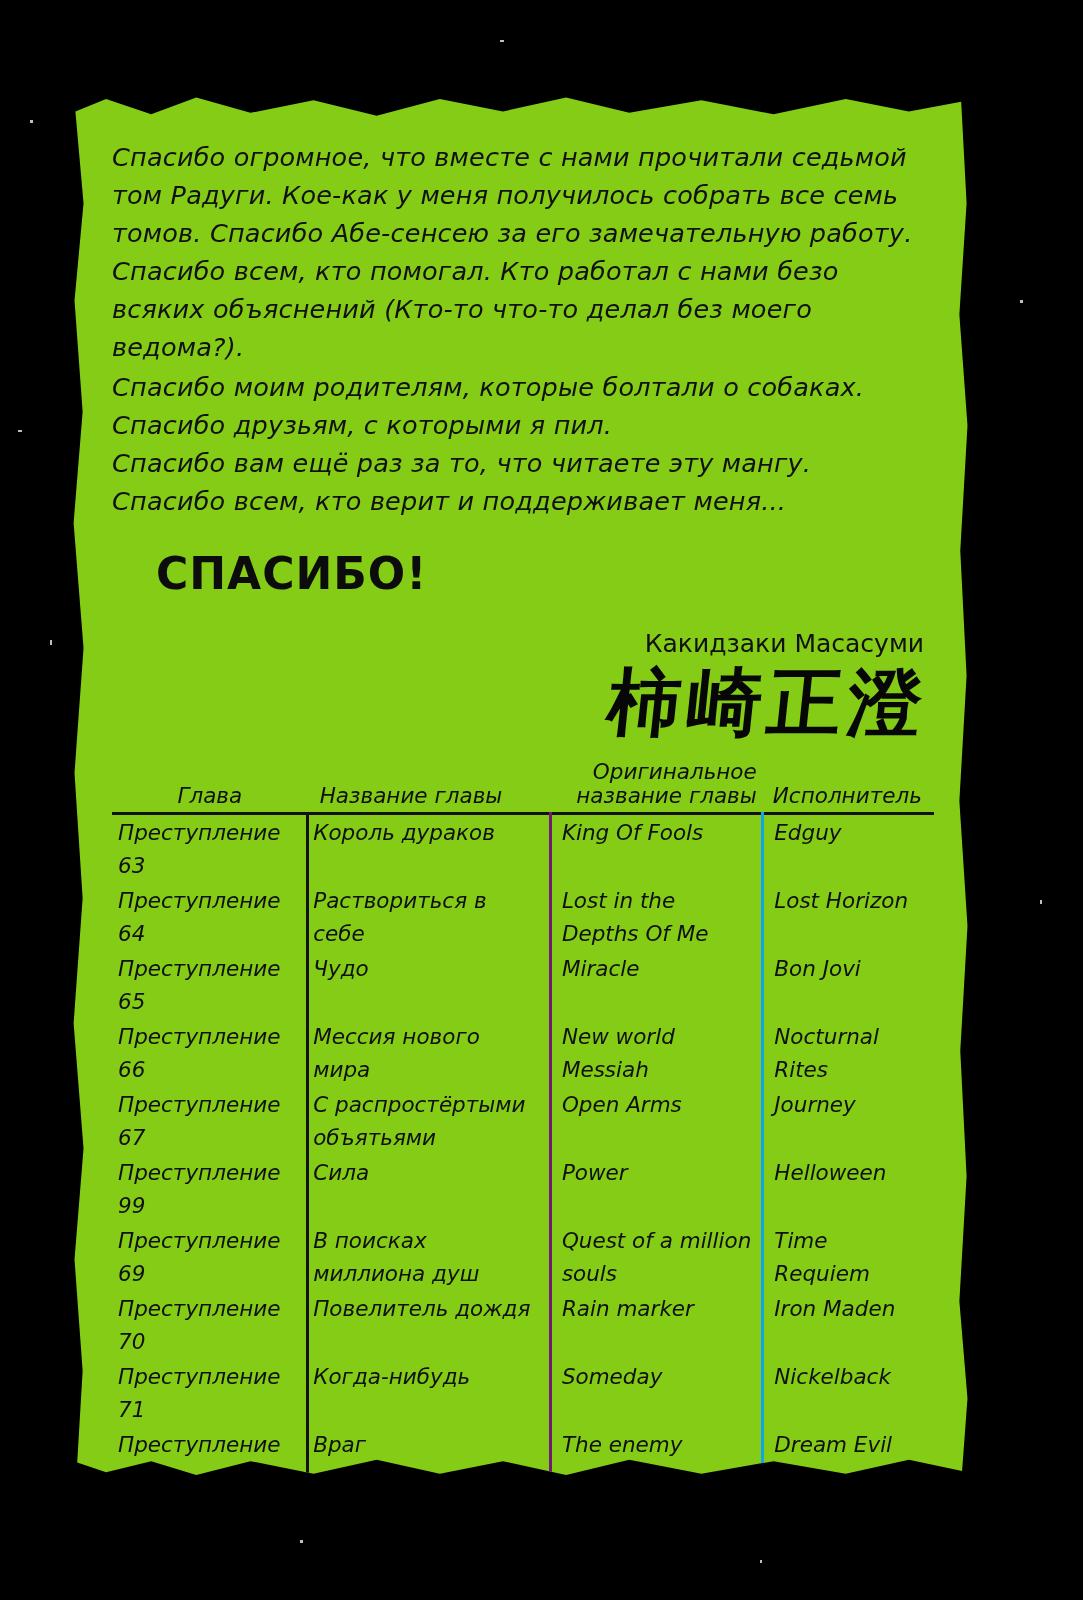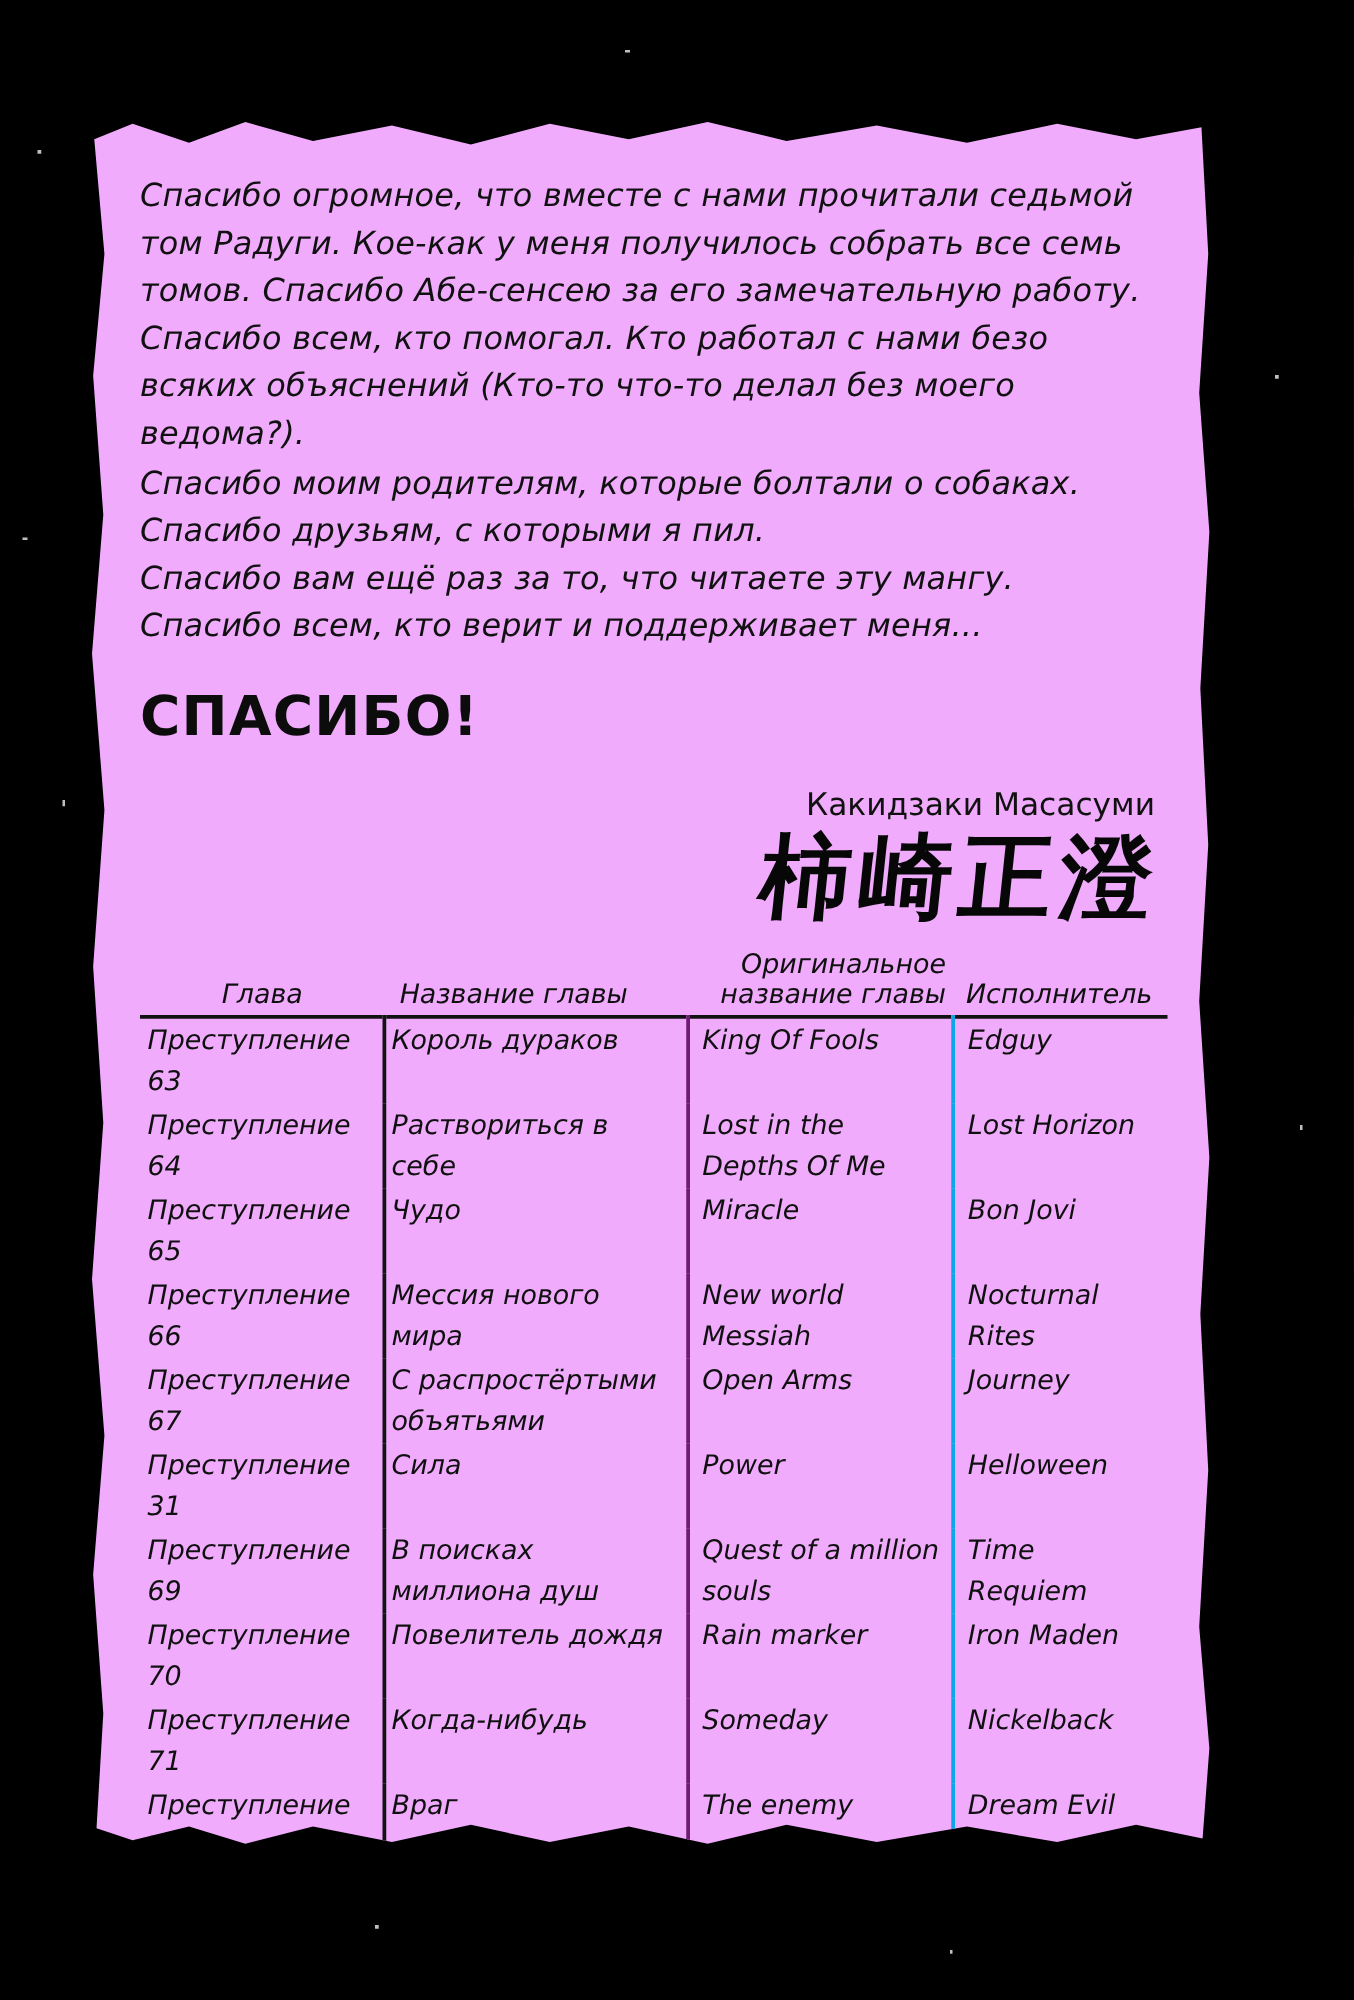--- a/index.html
+++ b/index.html
@@ -15,21 +15,21 @@
     font-family: "DejaVu Sans", sans-serif;
   }
 
   
   #page {
     position: absolute;
     left: 70px;
     top: 92px;
     width: 902px;
     height: 1390px;
-    background: #f0abfc;
+    background: #84cc16;
   }
   
   #page.torn {
     clip-path: polygon(
       0.6% 1.4%, 4% 0.5%, 9% 1.6%, 14% 0.4%, 20% 1.5%, 27% 0.6%, 34% 1.7%,
       41% 0.5%, 48% 1.4%, 55% 0.4%, 62% 1.5%, 70% 0.6%, 78% 1.6%, 86% 0.5%,
       93% 1.4%, 98.8% 0.7%,
       99.4% 8%, 98.6% 16%, 99.5% 24%, 98.7% 33%, 99.4% 42%, 98.6% 51%,
       99.5% 60%, 98.7% 69%, 99.4% 78%, 98.6% 87%, 99.5% 94%, 98.9% 99.2%,
       93% 98.4%, 86% 99.4%, 78% 98.5%, 70% 99.4%, 62% 98.4%, 55% 99.5%,
@@ -65,20 +65,21 @@
     margin-bottom: 2px;
   }
 
   .thanks-big {
     margin-top: 28px;
     font-size: 44px;
     font-weight: bold;
     letter-spacing: 1px;
     color: #0c0c0c;
     font-family: "DejaVu Sans", sans-serif;
+    margin-left: 44px;
   }
 
   .author-line {
     margin-top: 30px;
     text-align: right;
     font-size: 25px;
     color: #111;
     padding-right: 10px;
   }
   .signature {
@@ -206,21 +207,21 @@
           <td class="c2">New world Messiah</td>
           <td class="c3">Nocturnal Rites</td>
         </tr>
         <tr>
           <td class="c0">Преступление 67</td>
           <td class="c1">С распростёртыми объятьями</td>
           <td class="c2">Open Arms</td>
           <td class="c3">Journey</td>
         </tr>
         <tr>
-          <td class="c0">Преступление 31</td>
+          <td class="c0">Преступление 99</td>
           <td class="c1">Сила</td>
           <td class="c2">Power</td>
           <td class="c3">Helloween</td>
         </tr>
         <tr>
           <td class="c0">Преступление 69</td>
           <td class="c1">В поисках миллиона душ</td>
           <td class="c2">Quest of a million souls</td>
           <td class="c3">Time Requiem</td>
         </tr>

